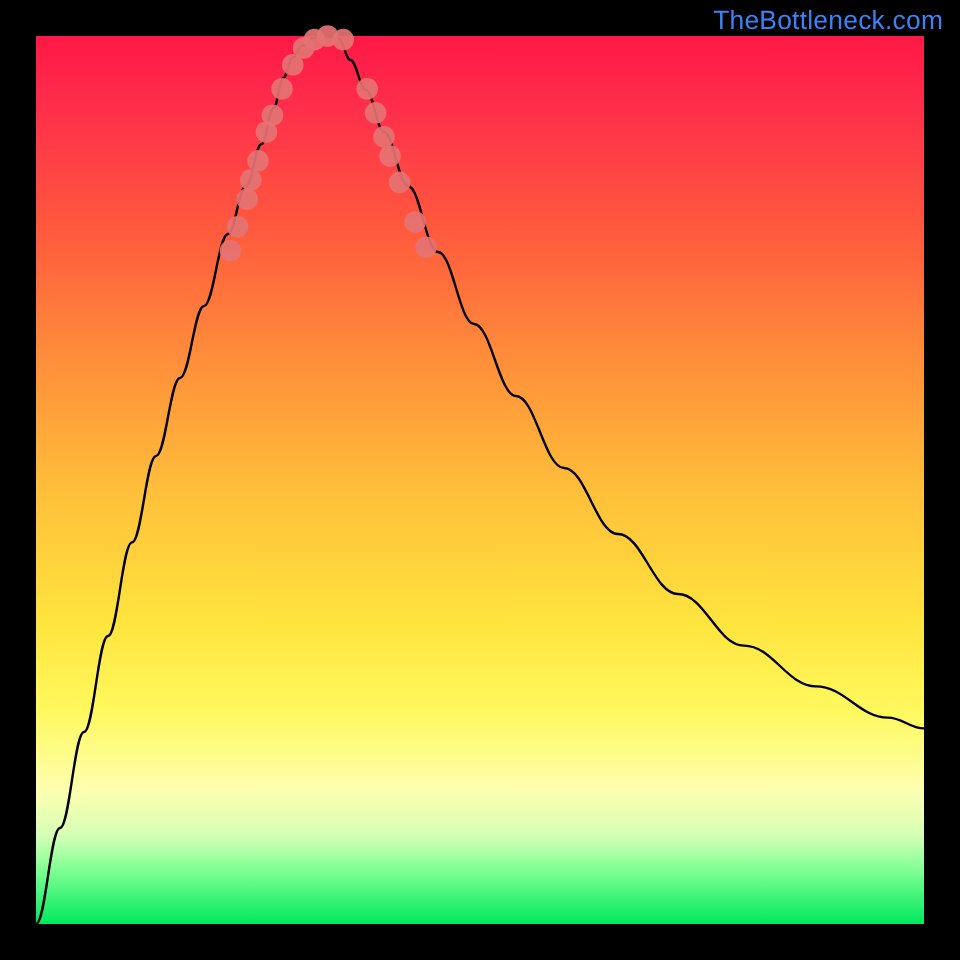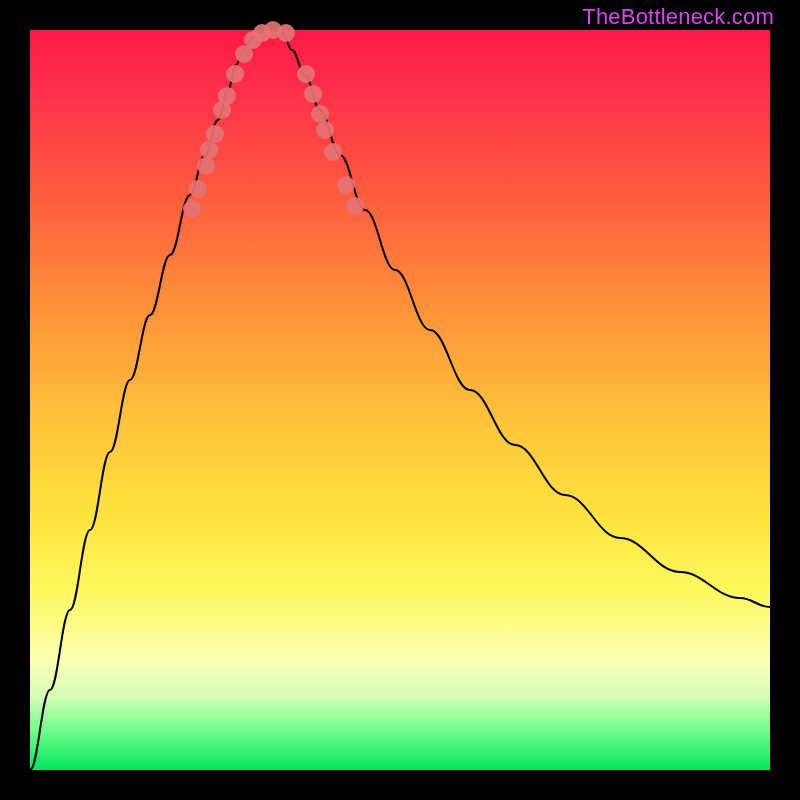--- a/index.html
+++ b/index.html
@@ -45,22 +45,22 @@
     position: absolute;
     left: 0;
     top: 0;
     width: 740px;
     height: 740px;
     overflow: visible;
   }
   .watermark {
     position: absolute;
     top: 4px;
-    right: 26px;
-    color: #d946ef;
+    right: 14px;
+    color: #3b82f6;
     font-size: 22px;
     font-weight: 500;
     letter-spacing: 0.2px;
   }
 </style>
 </head>
 <body>
 
 <div class="frame">
   <div class="plot">

